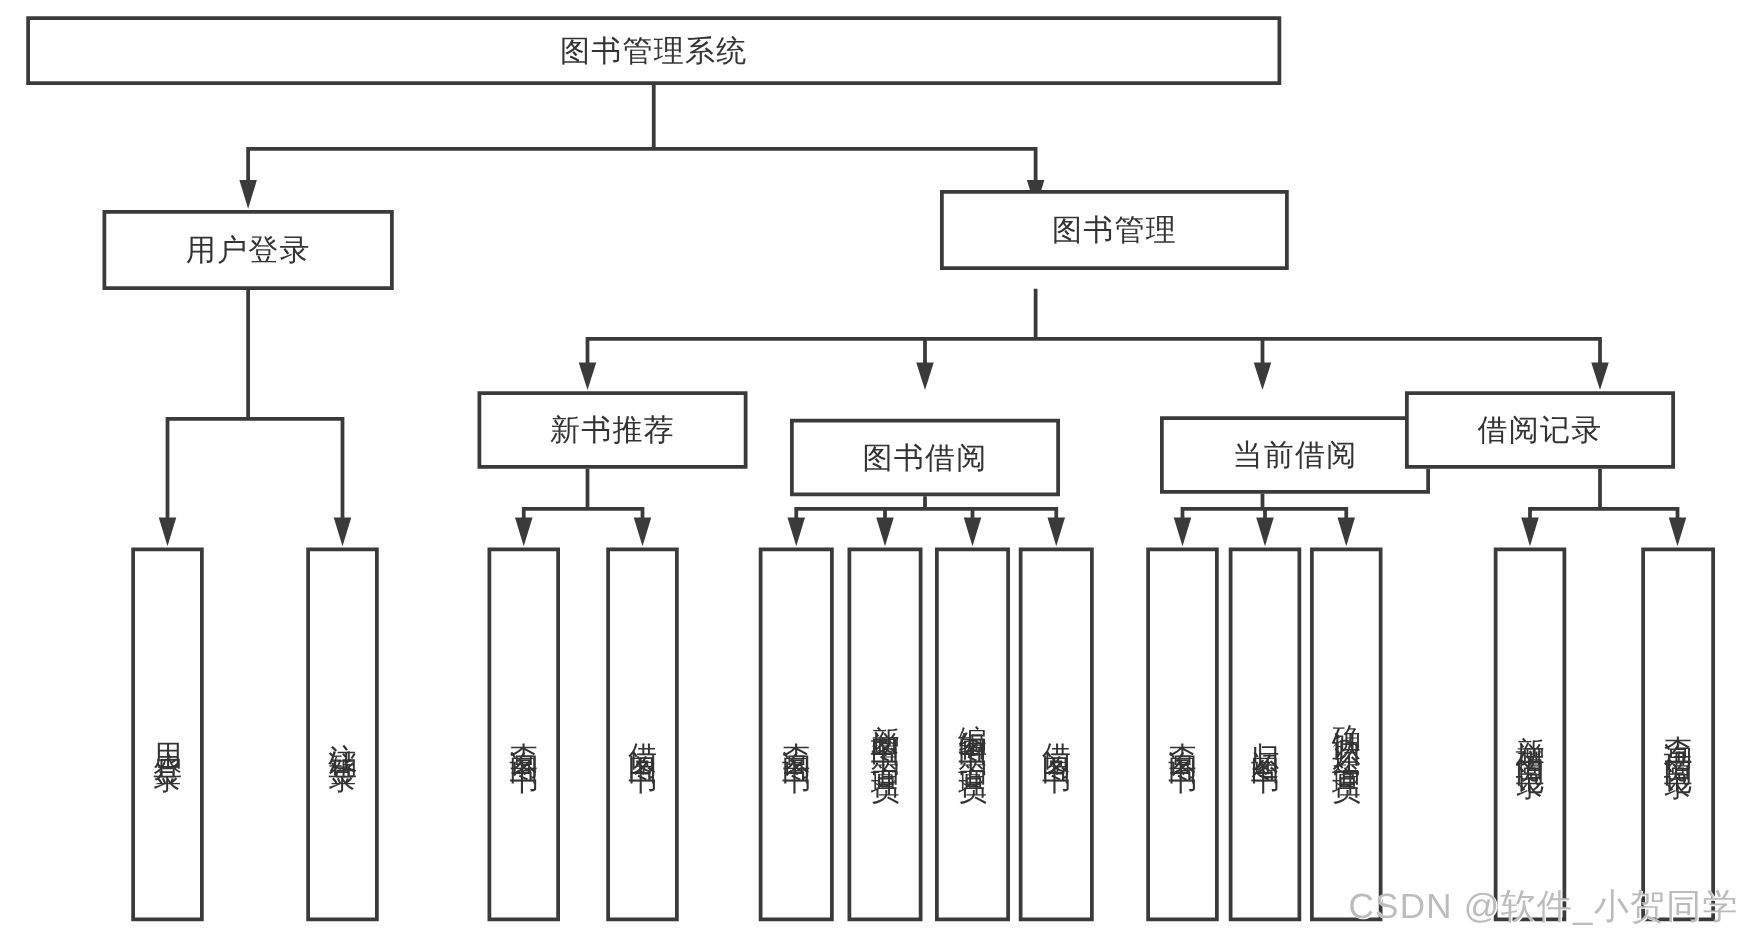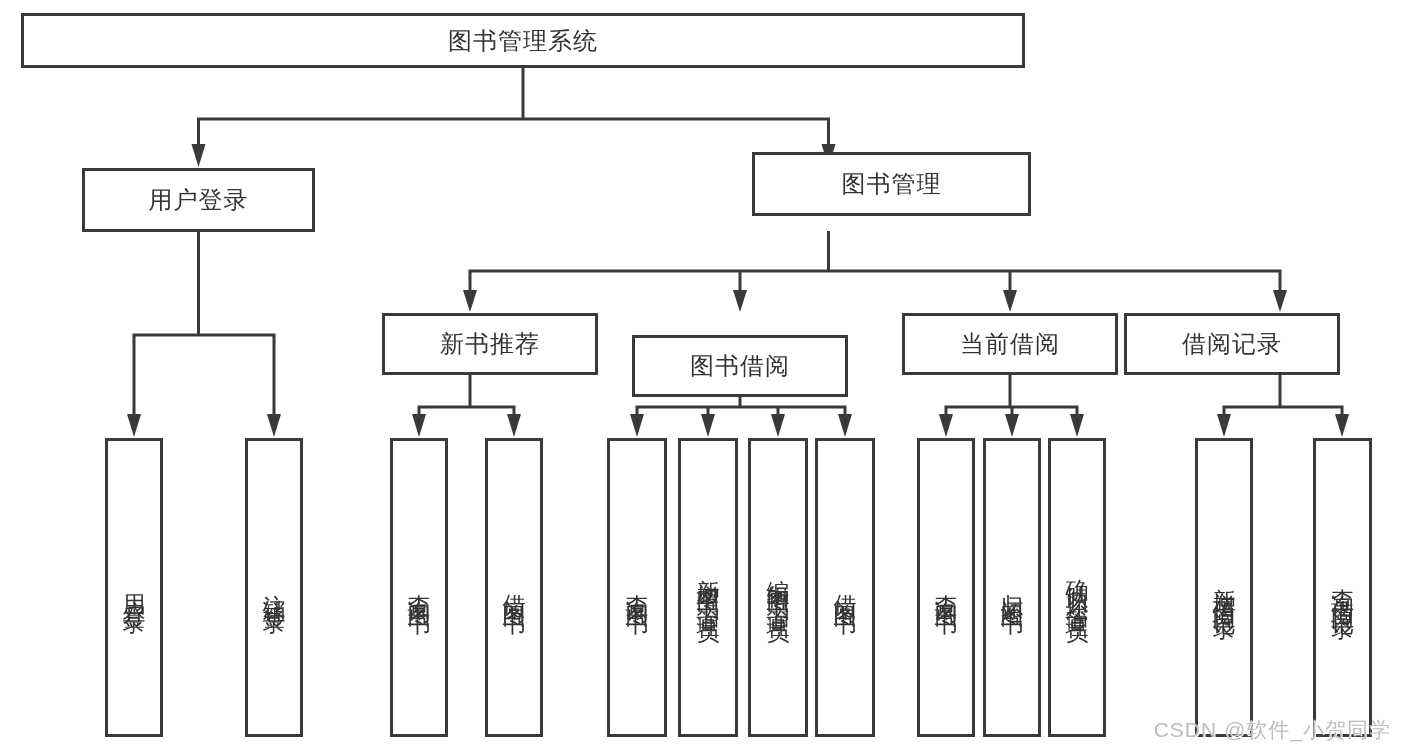--- a/index.html
+++ b/index.html
@@ -35,42 +35,42 @@
     line-height: 1;
   }
 
   
   .n-root    { left: 21px;  top: 13px;  width: 1004px; height: 55px; }
   .n-login   { left: 82px;  top: 168px; width: 233px;  height: 64px; }
   .n-mgmt    { left: 712px; top: 152px; width: 279px;  height: 64px; margin-left: 40px; }
   .lvl3      { top: 313px; width: 216px; height: 62px; }
   .n-newbook { left: 362px; margin-left: 20px; }
   .n-borrow  { left: 632px; margin-top: 22px; }
-  .n-current { left: 902px; }
+  .n-current { left: 928px; margin-top: 20px; }
   .n-records { left: 1124px; }
 
   
   .n-c1  { left: 105px; width: 58px; }
   .n-c2  { left: 245px; width: 58px; }
   .n-c3  { left: 390px; width: 58px; }
   .n-c4  { left: 485px; width: 58px; }
   .n-c5  { left: 607px; }
   .n-c6  { left: 678px; }
   .n-c7  { left: 748px; }
   .n-c8  { left: 815px; }
   .n-c9  { left: 917px;  width: 58px; }
   .n-c10 { left: 983px;  width: 58px; }
   .n-c11 { left: 1048px; width: 58px; }
   .n-c12 { left: 1195px; width: 58px; }
   .n-c13 { left: 1313px; width: 59px; }
 
   .watermark {
     position: absolute;
     right: 14px; bottom: 3px;
-    font-size: 21px;
+    font-size: 28px;
     color: #bcbcbc;
     letter-spacing: 1px;
     z-index: 3;
     text-shadow: 1px 1px 0 #ffffff;
     white-space: nowrap;
     margin-left: 21px;
   }
 </style>
 </head>
 <body>

